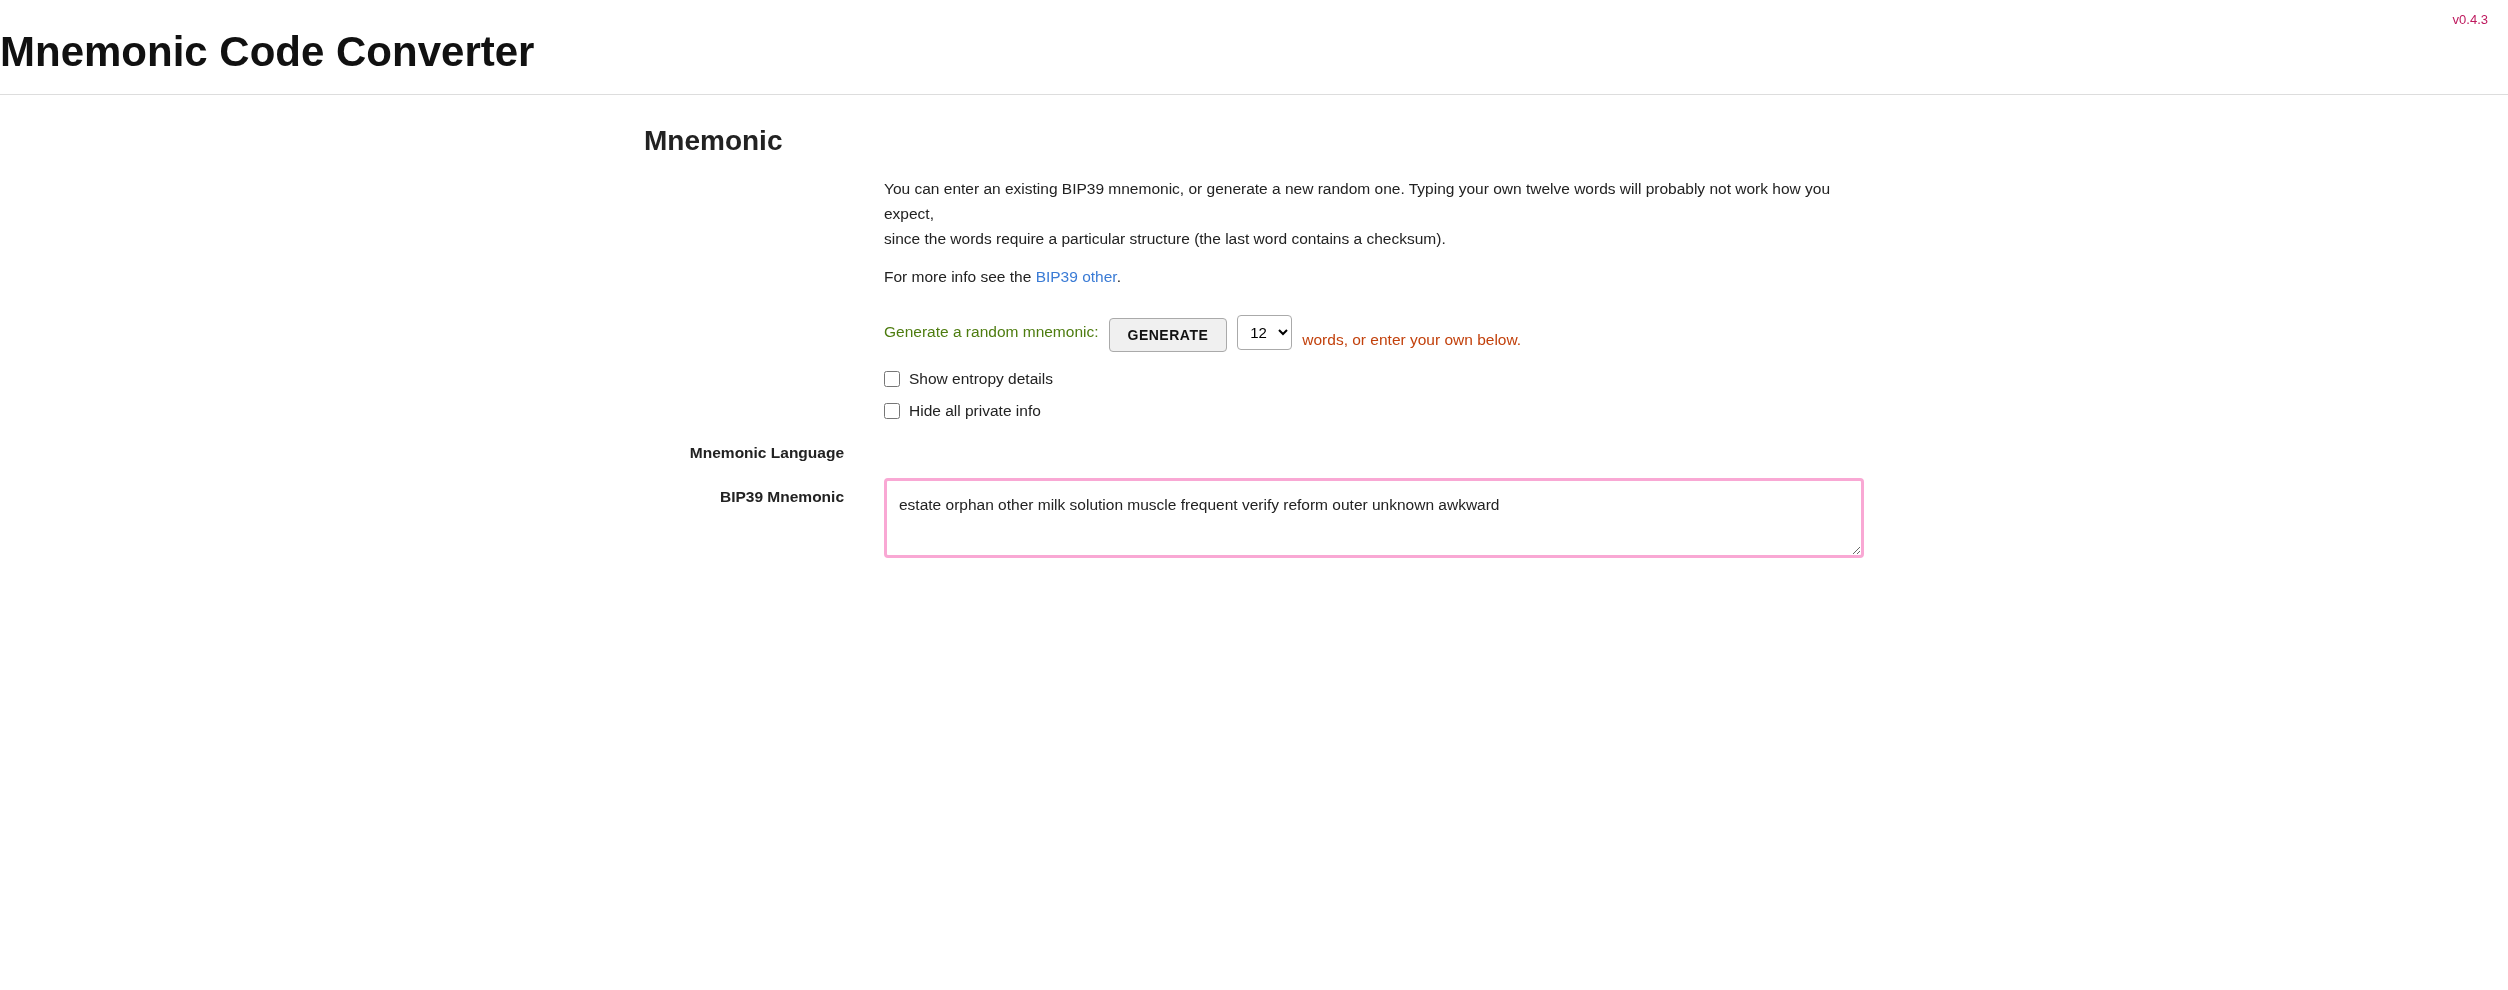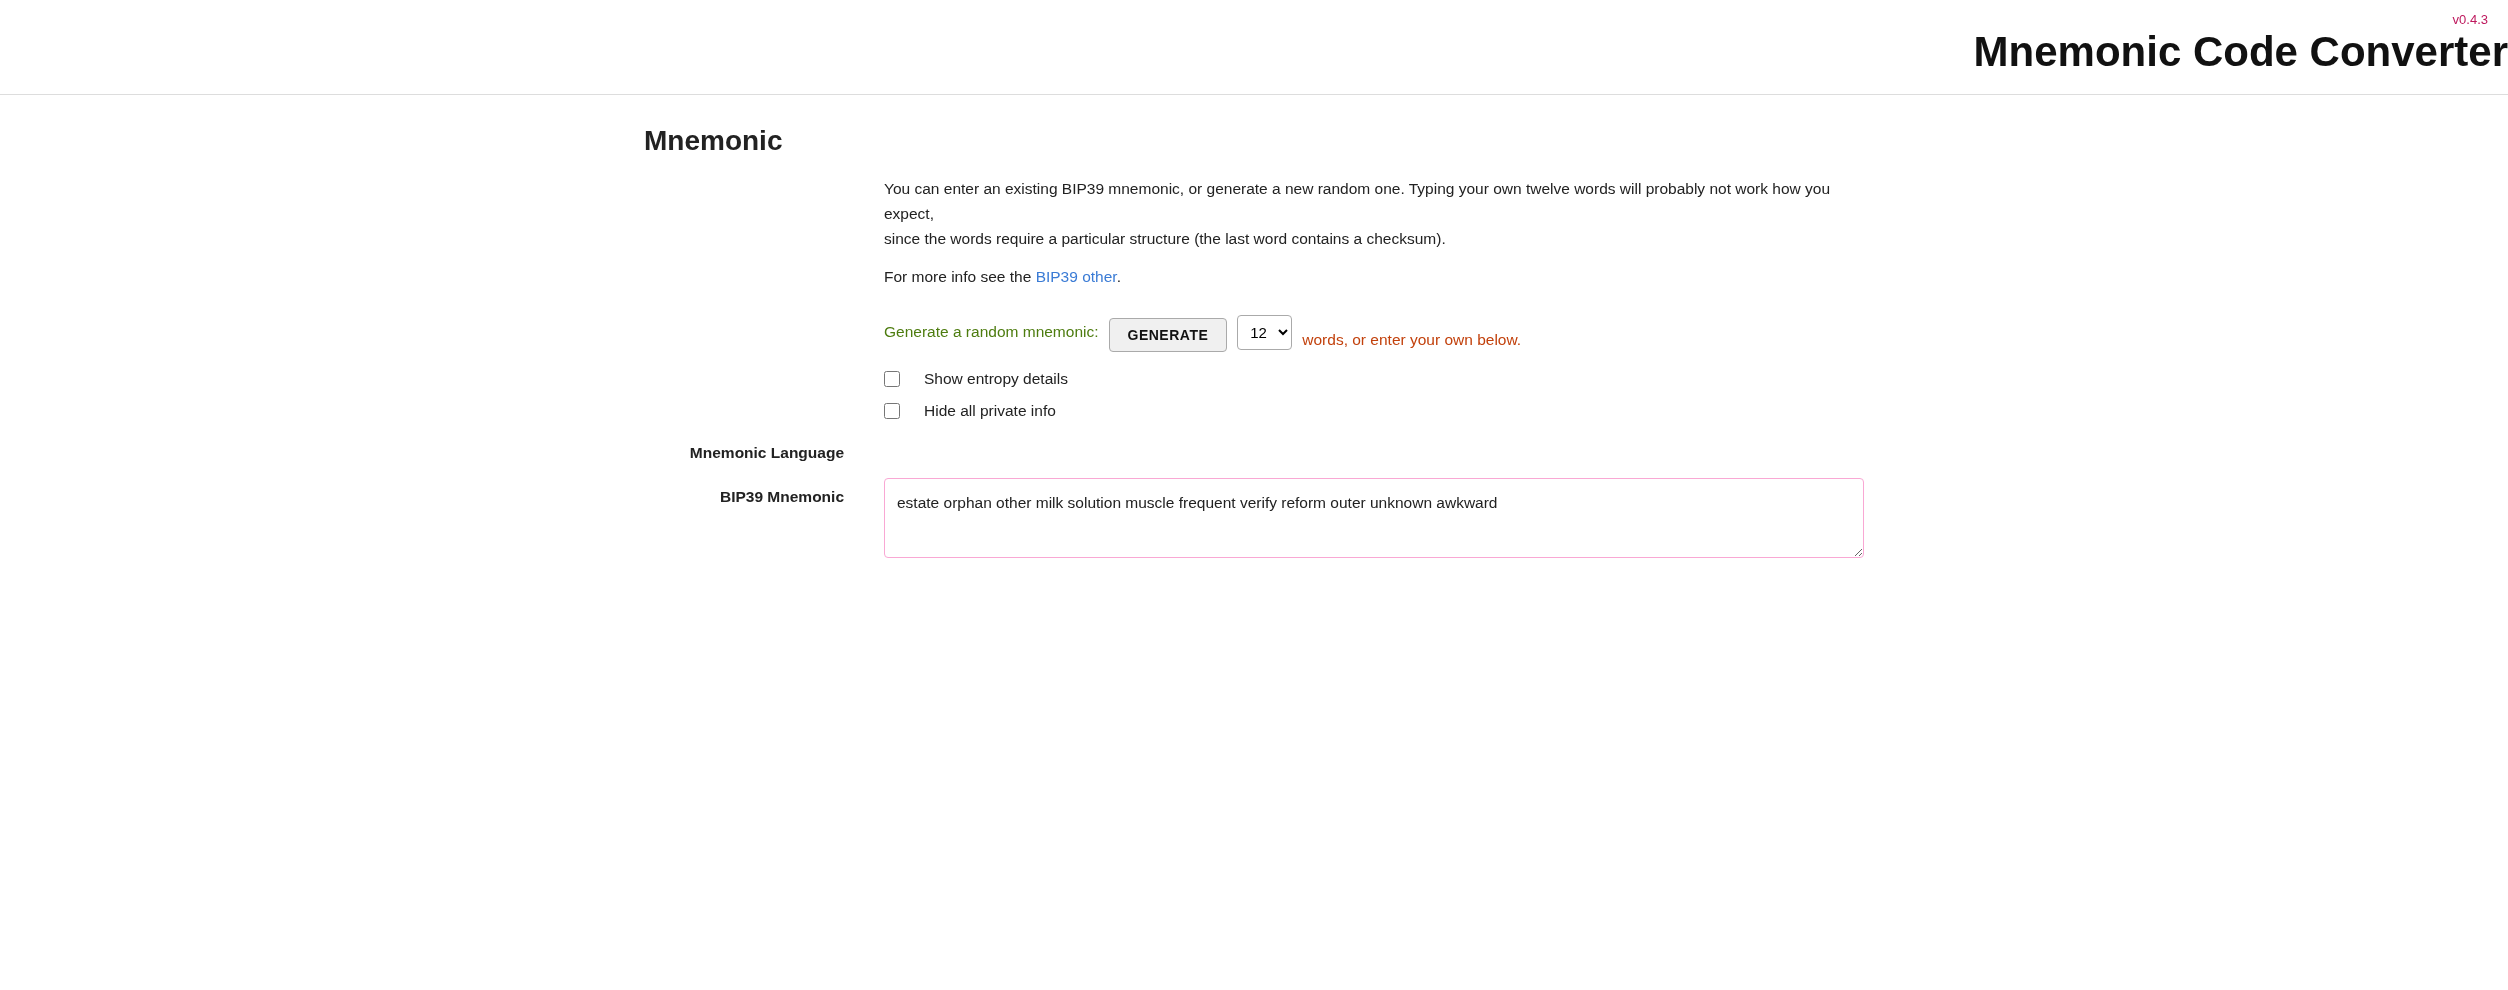--- a/index.html
+++ b/index.html
@@ -17,21 +17,21 @@
 
     .version {
       position: fixed;
       top: 12px;
       right: 20px;
       font-size: 13px;
       color: #be185d;
     }
 
     .page-header {
-      text-align: right;
+      text-align: left;
       padding: 28px 0 18px;
       border-bottom: 1px solid #ddd;
     }
 
     .page-header h1 {
       font-size: 42px;
       font-weight: 700;
       color: #111;
     }
 
@@ -94,21 +94,21 @@
     }
 
     .words-label {
       color: #c2410c;
       margin-top: 16px;
     }
 
     .checkbox-row {
       display: flex;
       align-items: center;
-      gap: 24px;
+      gap: 9px;
       margin-bottom: 14px;
       font-size: 15.5px;
       color: #222;
     }
 
     .checkbox-row input[type="checkbox"] {
       width: 16px;
       height: 16px;
       cursor: pointer;
     }
@@ -147,21 +147,21 @@
       cursor: pointer;
     }
 
     .language-link.active {
       color: #3a7bd5;
     }
 
     .mnemonic-textarea {
       width: 100%;
       min-height: 80px;
-      border: 1px solid #f9a8d4;
+      border: 3px solid #f9a8d4;
       border-radius: 4px;
       padding: 12px;
       font-size: 15.5px;
       color: #222;
       resize: vertical;
       font-family: inherit;
       line-height: 1.5;
     }
 
     .top-section {

